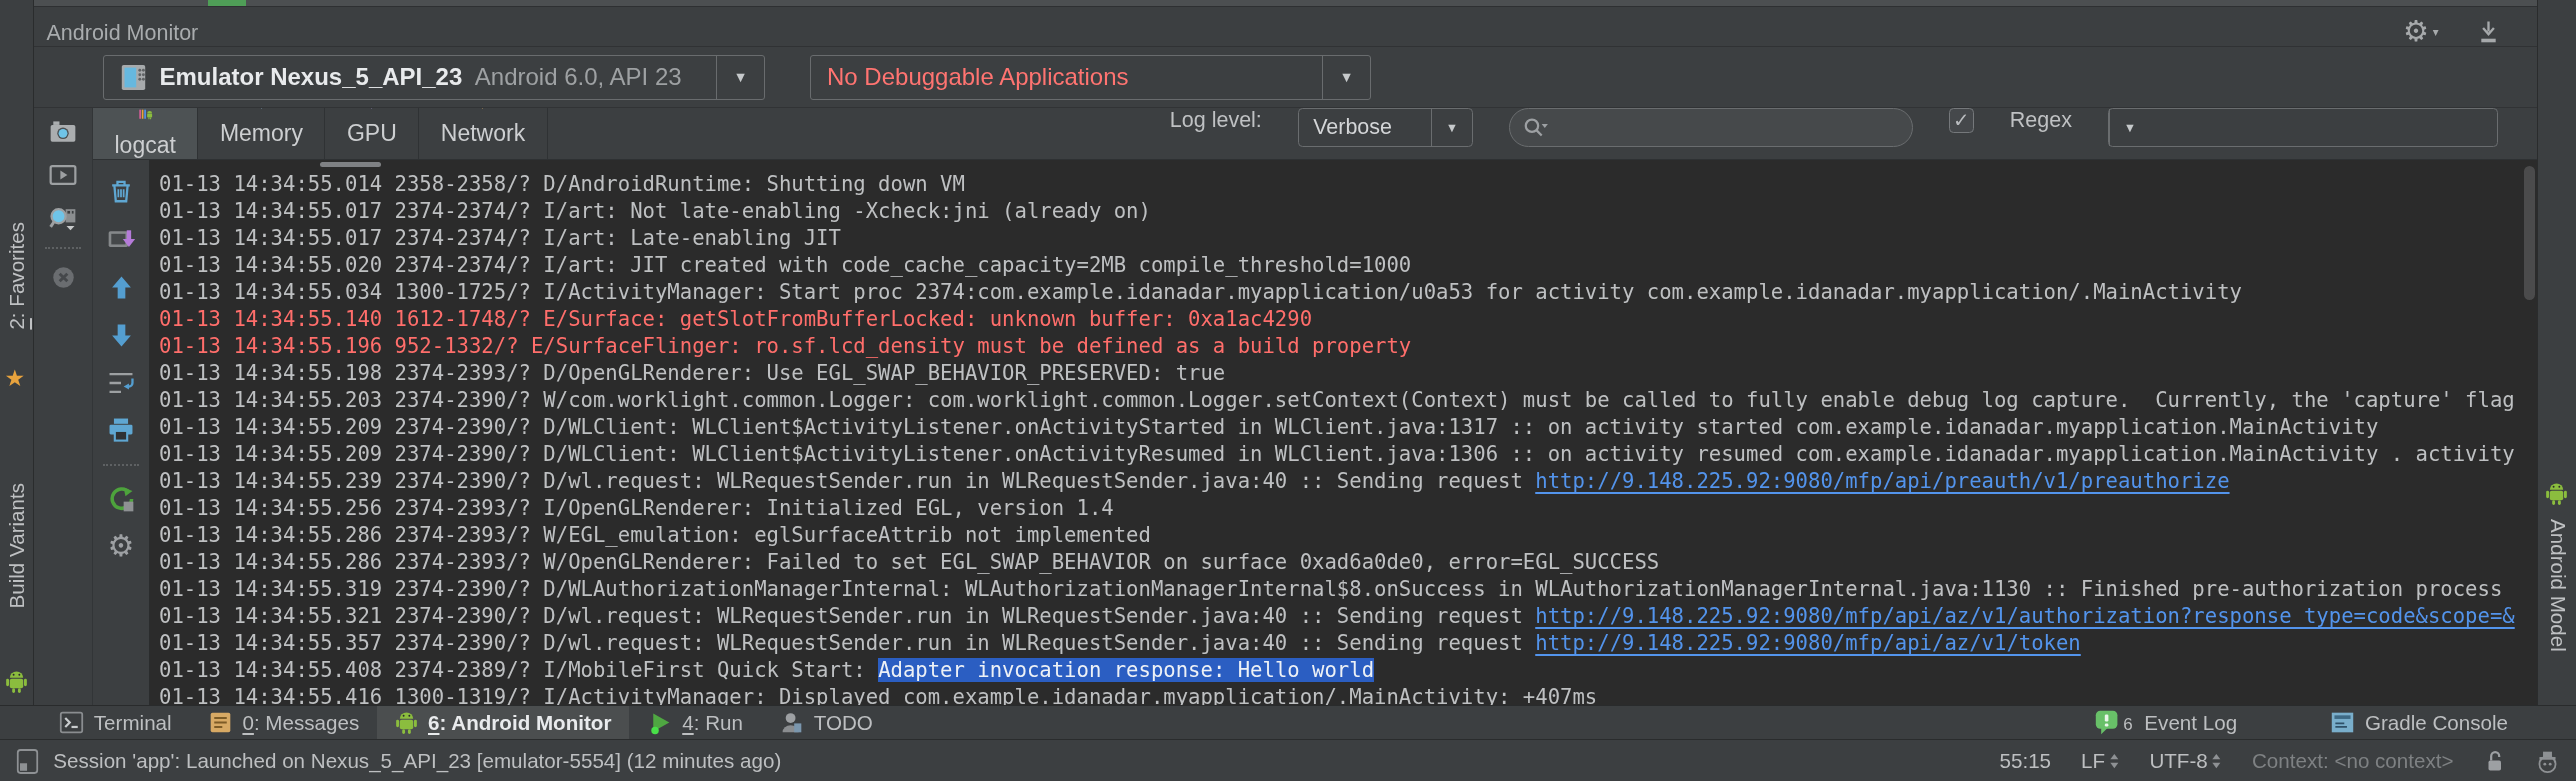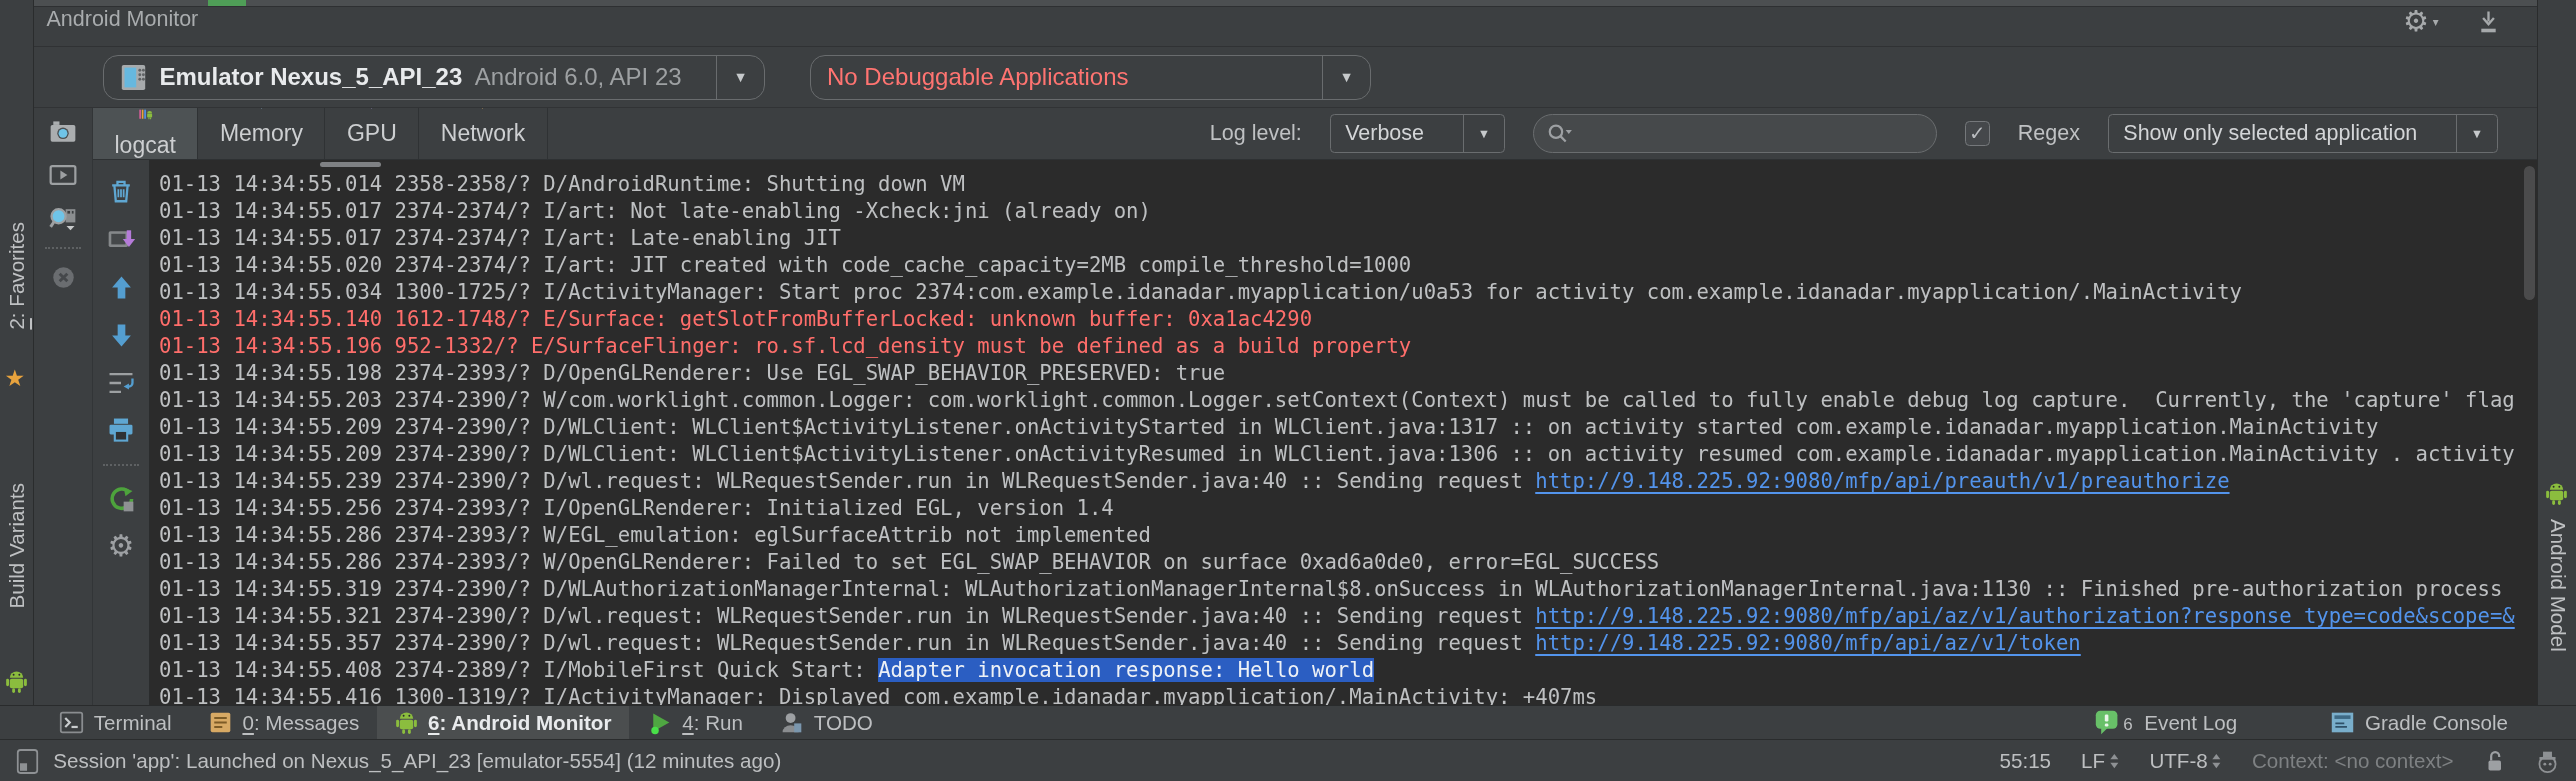--- a/index.html
+++ b/index.html
@@ -22,28 +22,28 @@
   .vtext-r { writing-mode: vertical-rl; font-size: 20.6px; color: #BFC1C3; white-space: nowrap; }
   .edge-right .am-android { position: absolute; left: 7.2px; top: 481px; }
   .edge-right .am-label { position: absolute; left: 8px; top: 519px; }
 
   
   .center { flex: 1; display: flex; flex-direction: column; min-width: 0; }
 
   .top-strip { height: 7.2px; background: #4C4F51; border-bottom: 0.9px solid #2E3032; position: relative; flex: none; }
   .run-sliver { position: absolute; left: 174px; top: 0; width: 38px; height: 6.3px; background: #4F9E57; }
 
-  .header-row { height: 40px; display: flex; align-items: flex-start; border-bottom: 1.8px solid #303234; padding: 0 12.5px; flex: none; }
+  .header-row { height: 40px; display: flex; align-items: flex-end; border-bottom: 1.8px solid #303234; padding: 0 12.5px; flex: none; }
   .panel-title { font-size: 21.5px; color: #A9ACAE; }
   .header-actions { margin-left: auto; display: flex; align-items: center; gap: 36px; margin-right: 23px; }
   .gear-glyph { font-size: 29px; color: #A6A9AB; line-height: 1; }
   .mini-caret { font-size: 11.6px; color: #A6A9AB; margin-left: 3.6px; }
 
   .device-row { height: 61px; display: flex; align-items: center; gap: 45px; border-bottom: 1.8px solid #313335; padding-left: 69px; flex: none; }
-  .combo { height: 45px; border: 1.8px solid #696C6E; border-radius: 15px; display: flex; align-items: center; background: #3C3F41; }
+  .combo { height: 45px; border: 1.8px solid #696C6E; border-radius: 3px; display: flex; align-items: center; background: #3C3F41; }
   .combo .combo-body { display: flex; align-items: center; gap: 12.5px; padding: 0 16px; flex: 1; min-width: 0; }
   .combo .combo-arrow { width: 48px; align-self: stretch; border-left: 1.8px solid #696C6E; display: flex; align-items: center; justify-content: center; color: #C6C9CB; font-size: 14.3px; }
   .combo-device { width: 662px; }
   .combo-process { width: 561px; }
   .device-name { font-size: 24px; font-weight: bold; color: #E8EAEC; white-space: nowrap; }
   .device-os { font-size: 24px; color: #9EA1A3; white-space: nowrap; }
   .process-value { font-size: 24px; color: #FF7471; white-space: nowrap; }
 
   .monitor-body { flex: 1; display: flex; min-height: 0; }
 
@@ -51,21 +51,21 @@
   .monitor-toolbar { width: 59px; flex: none; display: flex; flex-direction: column; align-items: center; padding-top: 5.4px; gap: 7.2px; border-right: 1.8px solid #323537; }
   .tool-btn { width: 36px; height: 36px; display: flex; align-items: center; justify-content: center; }
   .dots-divider { width: 36px; border-top: 2.7px dotted #5E6163; margin: 3.6px 0; }
 
   .logcat-panel { flex: 1; display: flex; flex-direction: column; min-width: 0; }
 
   
   .tabs-row { height: 52px; display: flex; align-items: stretch; border-bottom: 1.8px solid #2E3133; flex: none; }
   .tab { display: flex; align-items: center; gap: 11.6px; padding: 0 21.5px; border-right: 1.8px solid #2F3234; font-size: 23px; color: #CDCFD1; flex-direction: column; }
   .tab.active { background: #4D5254; }
-  .toolbar-right { margin-left: auto; display: flex; align-items: center; gap: 28px; padding-right: 39px; }
+  .toolbar-right { margin-left: auto; display: flex; align-items: flex-start; gap: 36px; padding-right: 39px; }
   .toolbar-label { font-size: 21.5px; color: #BFC1C3; white-space: nowrap; }
   .select-box { height: 39px; border: 1.8px solid #6A6D6F; border-radius: 4.5px; display: flex; align-items: center; background: #3C3F41; }
   .select-box .sel-text { padding: 0 14.3px; font-size: 21.5px; color: #D3D5D7; white-space: nowrap; }
   .select-box .sel-arrow { width: 41px; align-self: stretch; border-left: 1.8px solid #6A6D6F; display: flex; align-items: center; justify-content: center; color: #C6C9CB; font-size: 12.5px; }
   .loglevel-box { width: 175px; }
   .filter-box { width: 390px; }
   .filter-box .sel-text { flex: 1; }
   .search-pill { width: 404px; height: 39px; border: 1.8px solid #6A6D6F; border-radius: 19.7px; background: #46494B; display: flex; align-items: center; padding: 0 12.5px; gap: 7.2px; }
   .search-pill input { flex: 1; background: transparent; border: none; outline: none; color: #D3D5D7; font-size: 21.5px; font-family: "Liberation Sans", sans-serif; min-width: 0; }
   .checkbox { width: 25px; height: 25px; border: 1.8px solid #75787B; border-radius: 4.5px; background: #45484B; display: flex; align-items: center; justify-content: center; color: #B9BCBF; font-size: 19.7px; line-height: 1; }
@@ -272,21 +272,20 @@
                     <path d="M16 16 l6 6" stroke="#9DA0A3" stroke-width="2.5"></path>
                     <path d="M22 9 h7 l-3.5 4.5 Z" fill="#9DA0A3"></path>
                   </svg>
                 <input type="text" value="" style="">
               </div>
               <span class="checkbox">
                   <span>✓</span>
                 </span>
               <span class="toolbar-label">Regex</span>
               <div class="select-box filter-box">
-                <span class="sel-text">Show only selected application</span>
                 <span class="sel-arrow">▼</span>
               </div>
             </div>
           </div>
 
           <div class="logcat-body">
 
             <div class="logcat-toolbar">
               <div class="tool-btn">
                 <svg width="30" height="30" viewBox="0 0 34 34">

